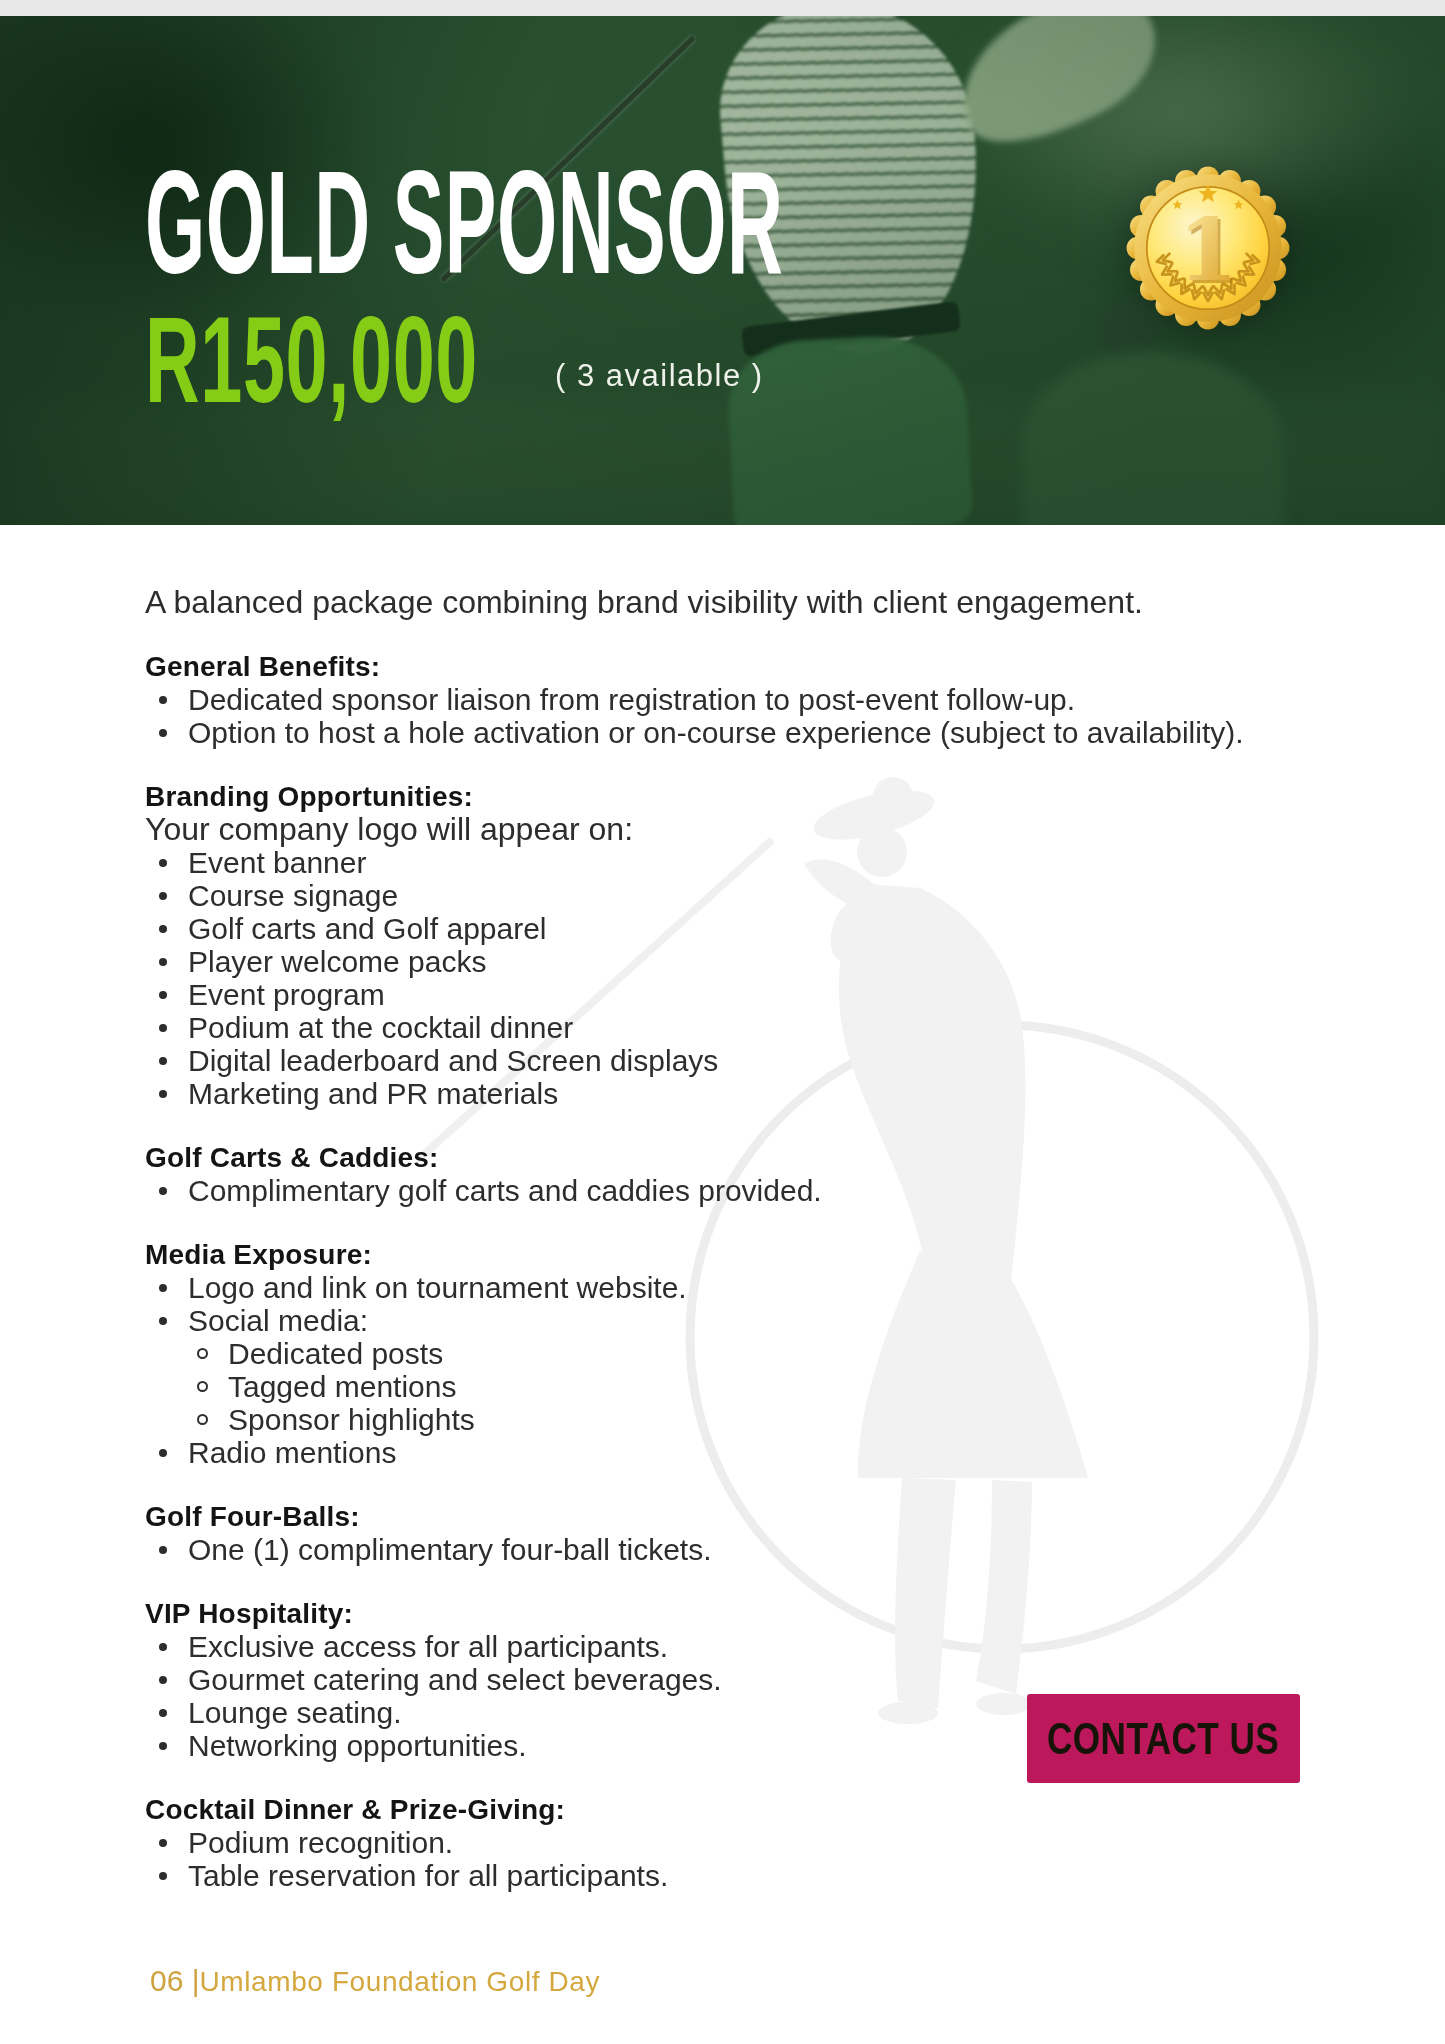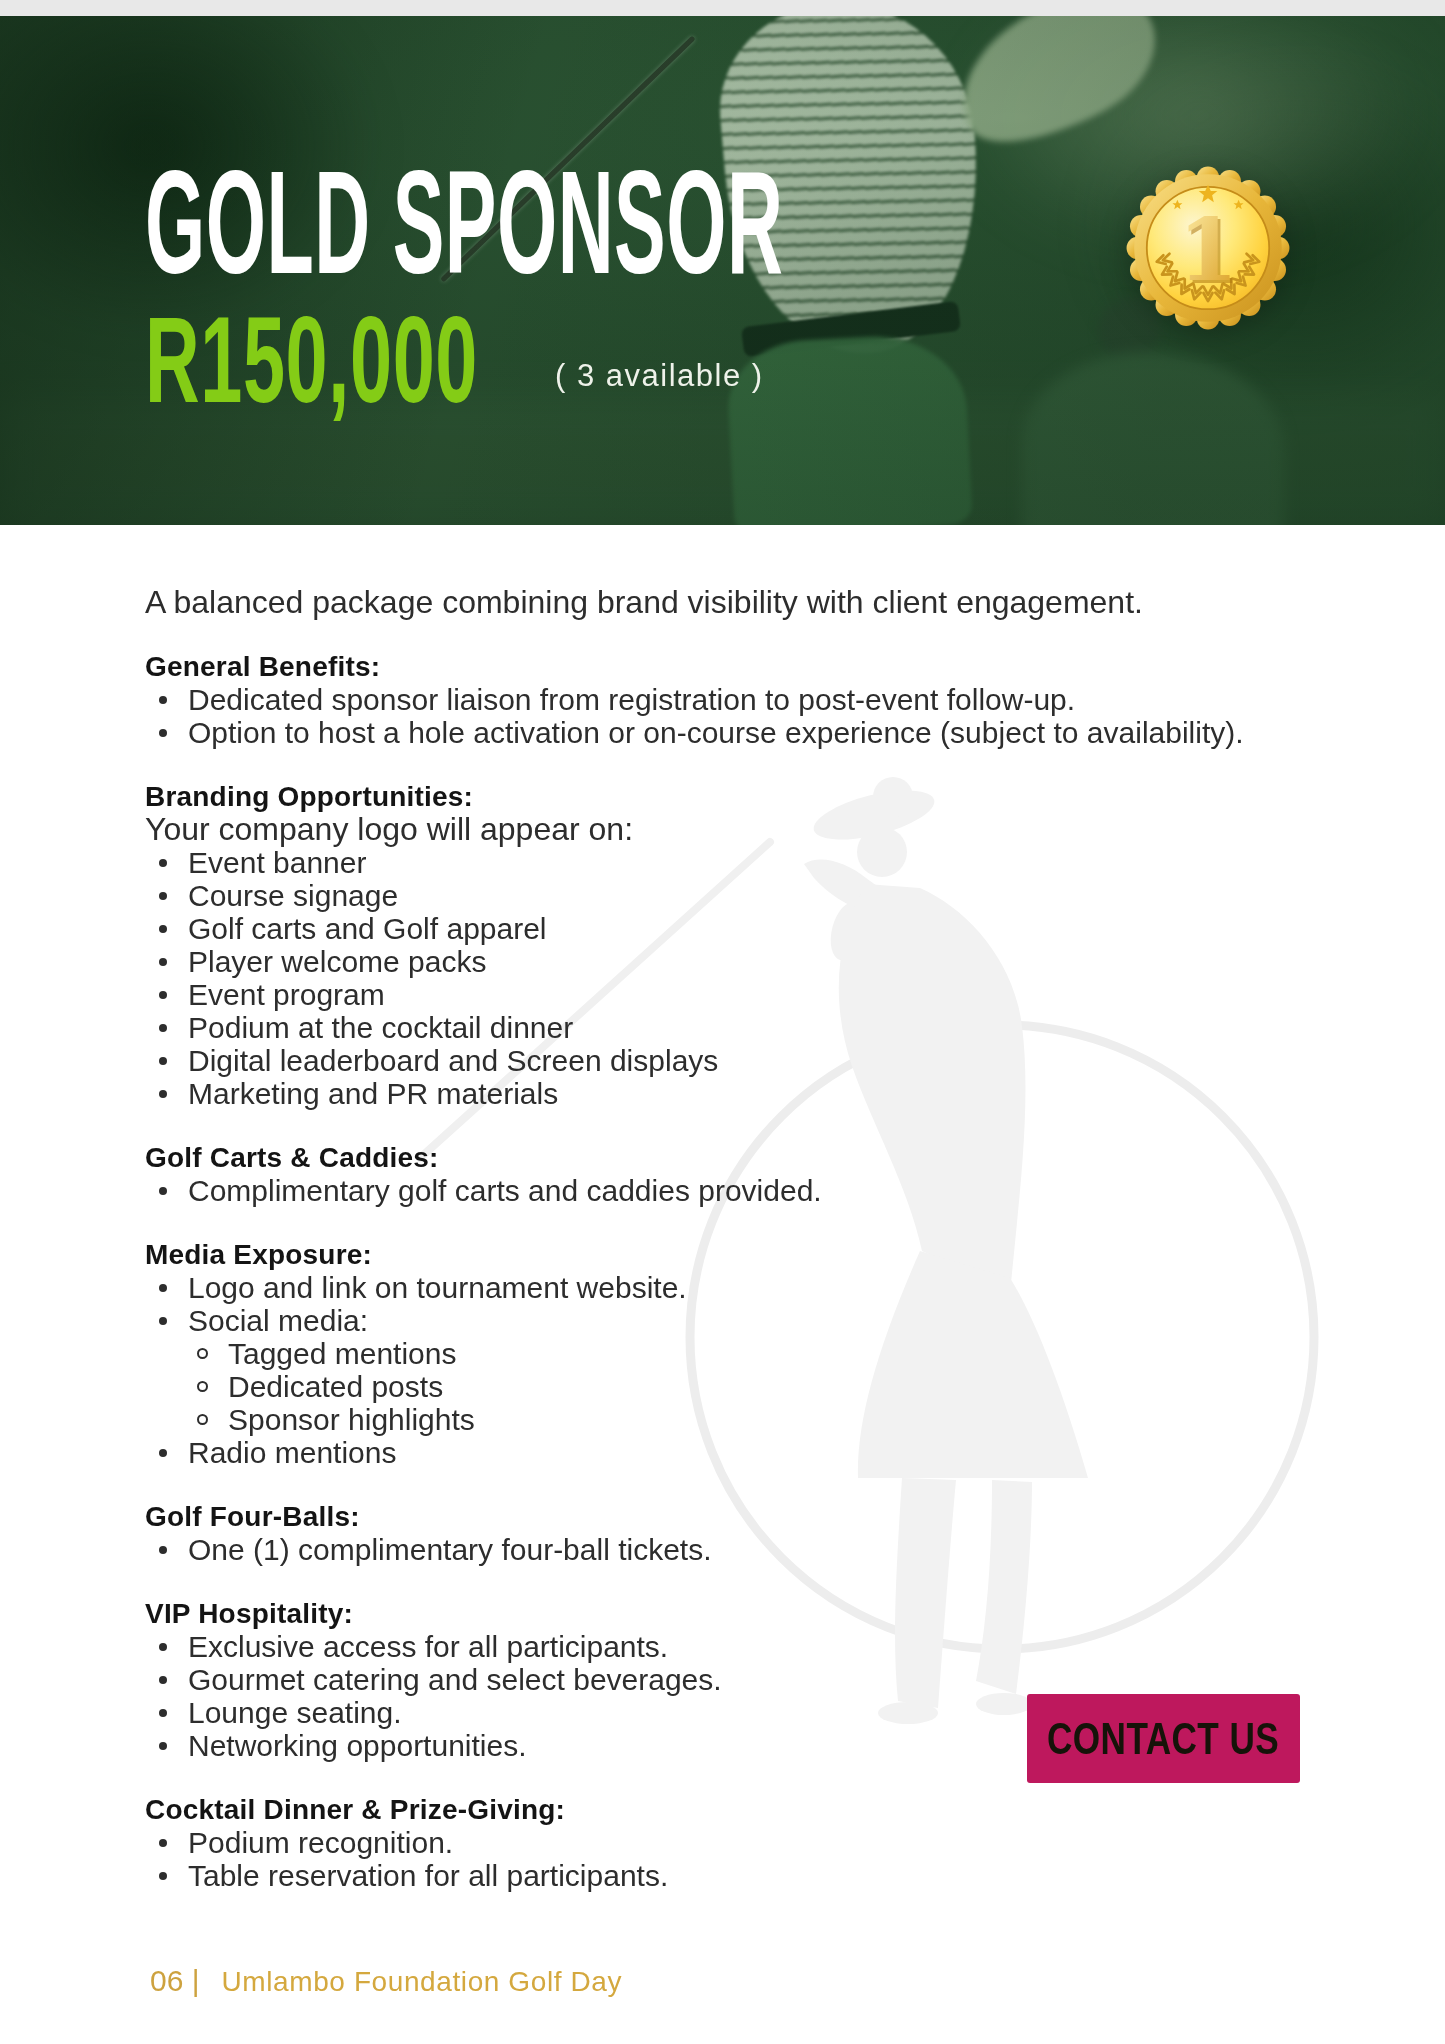--- a/index.html
+++ b/index.html
@@ -62,21 +62,21 @@
     border:2.5px solid #2d2d2d;background:transparent;}
 
   
   .contact-btn{position:absolute;left:1027px;top:1678px;width:273px;height:89px;z-index:3;
     background:#be185d;border-radius:3px;display:flex;align-items:center;justify-content:center;
     text-decoration:none;cursor:pointer;}
   .contact-btn span{font-size:44px;font-weight:800;color:#161309;letter-spacing:.5px;
     display:inline-block;transform:scaleX(.8);white-space:nowrap;}
 
   
-  .footer{position:absolute;left:150px;top:1948px;z-index:2;display:flex;align-items:baseline;gap:22px;}
+  .footer{position:absolute;left:150px;top:1948px;z-index:2;display:flex;align-items:baseline;}
   .footer .pgnum{font-size:30px;color:#cda23f;}
   .footer .ftitle{font-size:28px;color:#d4a83e;letter-spacing:.6px;}
 </style>
 </head>
 <body>
 
 <div class="page">
 
   <header class="hero">
     <div class="decor tree-left"></div>
@@ -211,22 +211,22 @@
       <ul>
         <li class="b">Complimentary golf carts and caddies provided.</li>
       </ul>
     </section>
 
     <section>
       <h3>Media Exposure:</h3>
       <ul>
         <li class="b">Logo and link on tournament website.</li>
         <li class="b">Social media:</li>
+        <li class="sub">Dedicated posts</li>
         <li class="sub">Tagged mentions</li>
-        <li class="sub">Dedicated posts</li>
         <li class="sub">Sponsor highlights</li>
         <li class="b">Radio mentions</li>
       </ul>
     </section>
 
     <section>
       <h3>Golf Four-Balls:</h3>
       <ul>
         <li class="b">One (1) complimentary four-ball tickets.</li>
       </ul>

